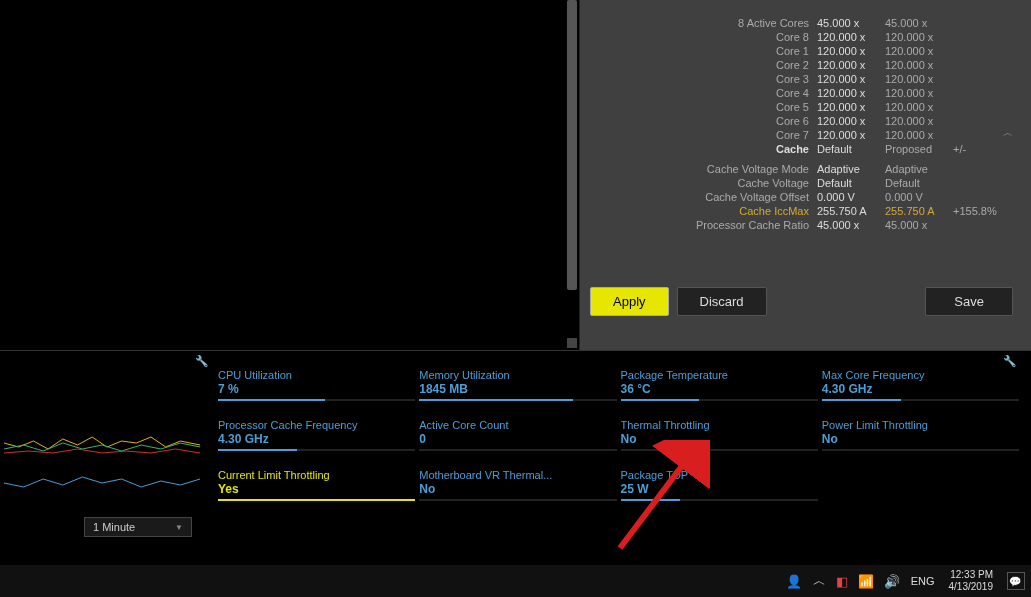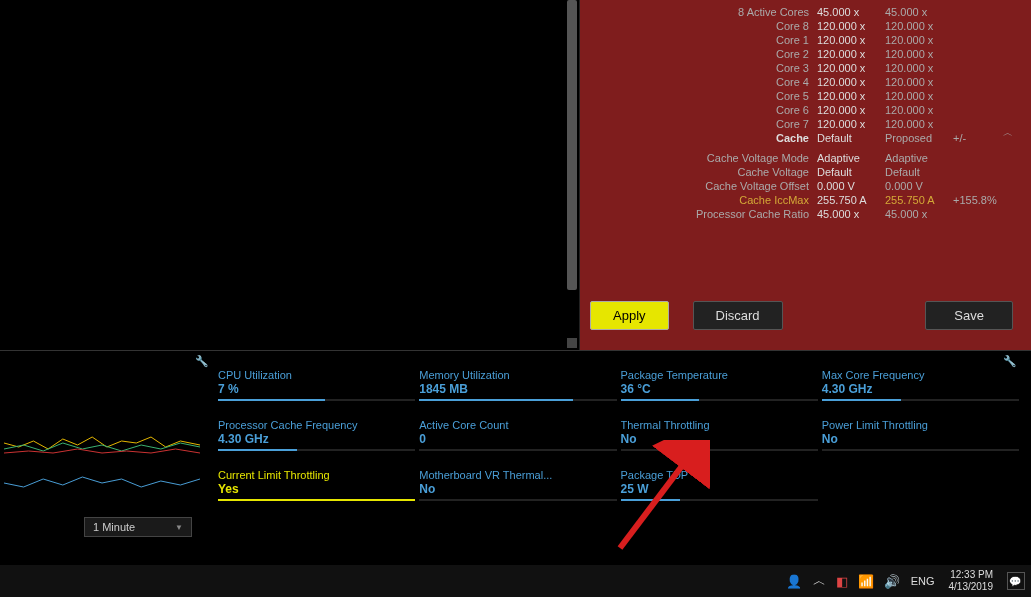--- a/index.html
+++ b/index.html
@@ -3,33 +3,33 @@
 <meta charset="utf-8">
 <style>
   * { margin: 0; padding: 0; box-sizing: border-box; font-family: 'Segoe UI', Tahoma, sans-serif; }
   body { background: #000; color: #ccc; width: 1031px; height: 597px; overflow: hidden; position: relative; }
 
   .top-area { display: flex; height: 350px; }
   .left-panel { width: 580px; background: #000; position: relative; border-right: 1px solid #222; }
   .left-scrollbar { position: absolute; right: 2px; top: 0; width: 10px; height: 290px; background: #555; border-radius: 2px; }
   .left-scrollbar-bottom { position: absolute; right: 2px; bottom: 2px; width: 10px; height: 10px; background: #444; }
 
-  .right-panel { flex: 1; background: #7f1d1d; padding: 5px 18px 0 10px; font-size: 11px; position: relative; }
+  .right-panel { flex: 1; background: #404040; padding: 16px 18px 0 10px; font-size: 11px; position: relative; }
   .core-table { width: 100%; }
   .core-row { display: flex; justify-content: flex-end; gap: 0; line-height: 14px; margin-bottom: 0px; }
   .core-label { width: 160px; text-align: right; color: #aaa; padding-right: 8px; }
   .core-label.bold { font-weight: 700; color: #ddd; }
   .core-label.yellow { color: #d4a937; }
   .core-v1 { width: 68px; color: #ddd; }
   .core-v2 { width: 68px; color: #aaa; }
   .core-v3 { width: 60px; color: #aaa; }
   .core-v2.yellow { color: #d4a937; }
   .expand-icon { position: absolute; right: 18px; top: 126px; color: #aaa; font-size: 10px; }
 
-  .button-row { position: absolute; bottom: 20px; left: 10px; right: 18px; display: flex; gap: 24px; }
+  .button-row { position: absolute; bottom: 34px; left: 10px; right: 18px; display: flex; gap: 8px; }
   .btn { padding: 6px 22px; font-size: 13px; border-radius: 2px; border: 1px solid #555; cursor: pointer; }
   .btn-apply { background: #e6e600; color: #000; border-color: #aaa; font-weight: 400; }
   .btn-discard { background: #222; color: #ddd; }
   .btn-save { background: #222; color: #ddd; margin-left: auto; padding: 6px 28px; }
 
   .monitor-area { height: 205px; background: #000; border-top: 1px solid #333; display: flex; position: relative; }
   .wrench-left { position: absolute; left: 195px; top: 4px; color: #4a9fd8; font-size: 11px; }
   .wrench-right { position: absolute; right: 14px; top: 4px; color: #4a9fd8; font-size: 11px; }
 
   .chart-col { width: 200px; position: relative; padding-top: 68px;}

